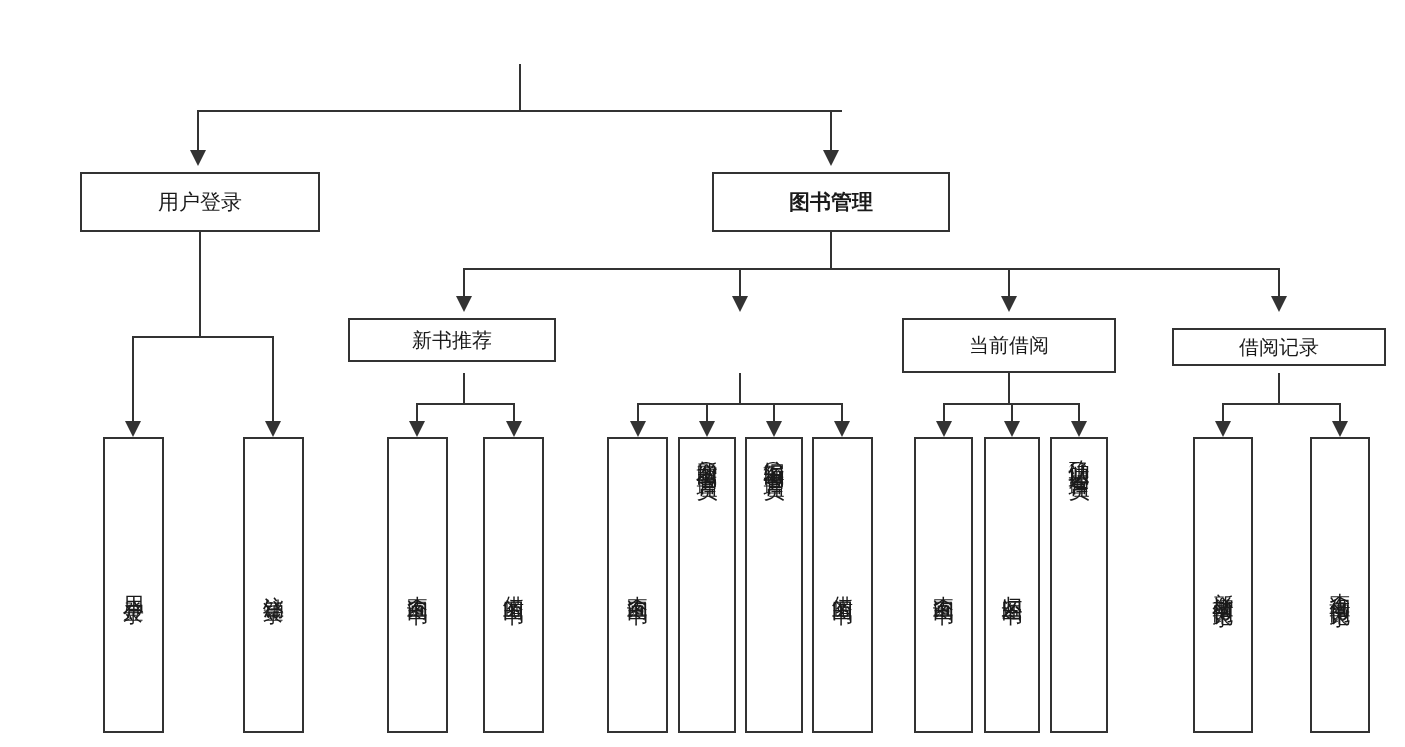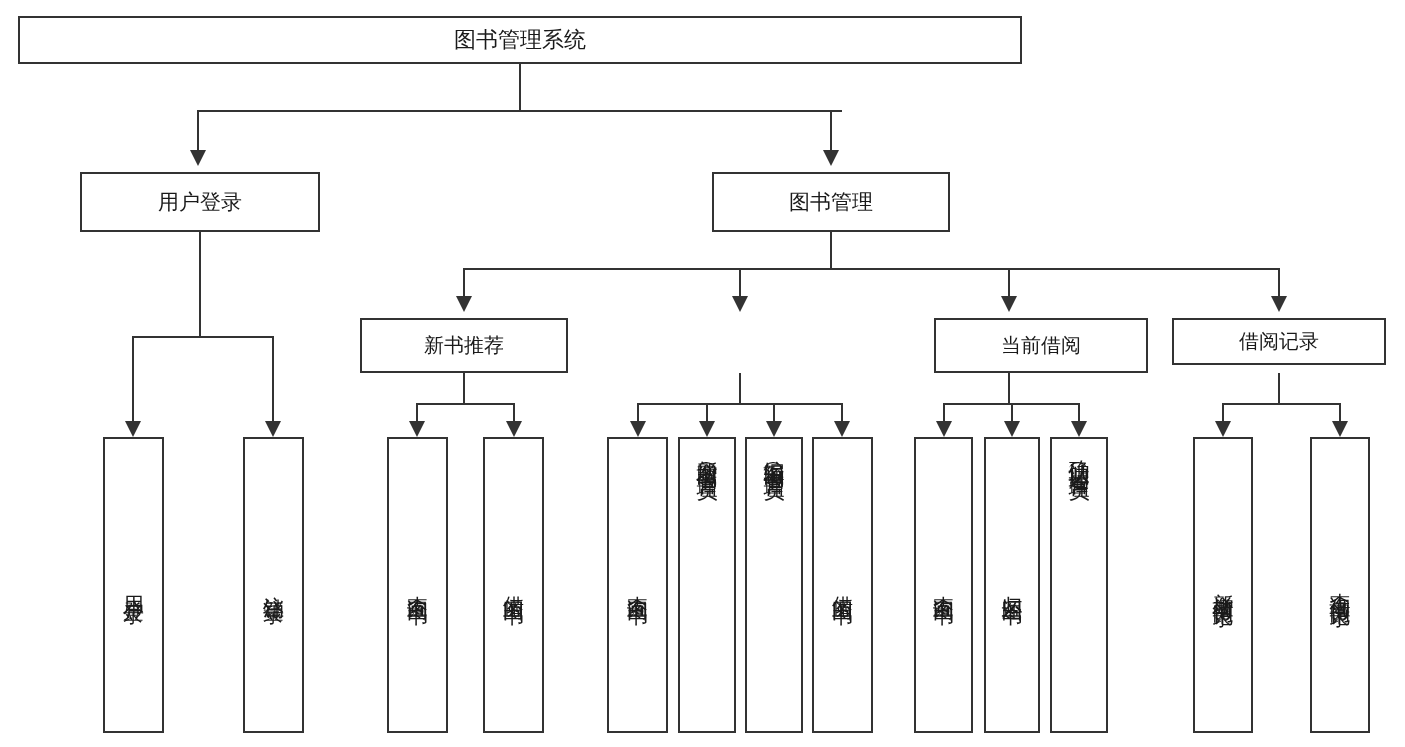--- a/index.html
+++ b/index.html
@@ -86,37 +86,34 @@
     white-space: nowrap;
     letter-spacing: 0.5px;
     pointer-events: none;
   }
 </style>
 </head>
 <body>
 
 <div id="canvas">
 
-  <div class="node root" style="left:18px; top:16px; width:1004px; height:48px;">
-    <span>图书管理系统</span>
-  </div>
 
   <div class="vline" style="left:519px; top:64px; height:46px;"></div>
 
   <div class="hline" style="left:197px; top:110px; width:645px;"></div>
 
   <div class="vline" style="left:197px; top:110px; height:40px;"></div>
   <div class="arrow" style="left:190px; top:150px;"></div>
   <div class="vline" style="left:830px; top:110px; height:40px;"></div>
   <div class="arrow" style="left:823px; top:150px;"></div>
 
   <div class="node lvl1" style="left:80px; top:172px; width:240px; height:60px;">
     <span>用户登录</span>
   </div>
-  <div class="node lvl1" style="left:712px; top:172px; width:238px; height:60px;">
+  <div class="node lvl1" style="left:712px; top:172px; width:238px; height:60px;font-weight:bold;">
     <span>图书管理</span>
   </div>
 
   <div class="vline" style="left:199px; top:232px; height:104px;"></div>
   <div class="hline" style="left:132px; top:336px; width:142px;"></div>
   <div class="vline" style="left:132px; top:336px; height:85px;"></div>
   <div class="arrow" style="left:125px; top:421px;"></div>
   <div class="vline" style="left:272px; top:336px; height:85px;"></div>
   <div class="arrow" style="left:265px; top:421px;"></div>
 
@@ -124,27 +121,27 @@
   <div class="hline" style="left:463px; top:268px; width:817px;"></div>
   <div class="vline" style="left:463px; top:268px; height:28px;"></div>
   <div class="arrow" style="left:456px; top:296px;"></div>
   <div class="vline" style="left:739px; top:268px; height:28px;"></div>
   <div class="arrow" style="left:732px; top:296px;"></div>
   <div class="vline" style="left:1008px; top:268px; height:28px;"></div>
   <div class="arrow" style="left:1001px; top:296px;"></div>
   <div class="vline" style="left:1278px; top:268px; height:28px;"></div>
   <div class="arrow" style="left:1271px; top:296px;"></div>
 
-  <div class="node lvl2" style="left:360px; top:318px; width:208px; height:55px;font-family:Liberation Serif, serif;">
+  <div class="node lvl2" style="left:348px; top:318px; width:208px; height:44px;font-family:Liberation Serif, serif;">
     <span>新书推荐</span>
   </div>
-  <div class="node lvl2" style="left:902px; top:318px; width:214px; height:55px;margin-left:32px;">
+  <div class="node lvl2" style="left:902px; top:318px; width:214px; height:55px;">
     <span>当前借阅</span>
   </div>
-  <div class="node lvl2" style="left:1172px; top:318px; width:214px; height:47px;">
+  <div class="node lvl2" style="left:1172px; top:328px; width:214px; height:38px;">
     <span>借阅记录</span>
   </div>
 
   <div class="vline" style="left:463px; top:373px; height:30px;"></div>
   <div class="hline" style="left:416px; top:403px; width:99px;"></div>
   <div class="vline" style="left:416px; top:403px; height:18px;"></div>
   <div class="arrow" style="left:409px; top:421px;"></div>
   <div class="vline" style="left:513px; top:403px; height:18px;"></div>
   <div class="arrow" style="left:506px; top:421px;"></div>
 

